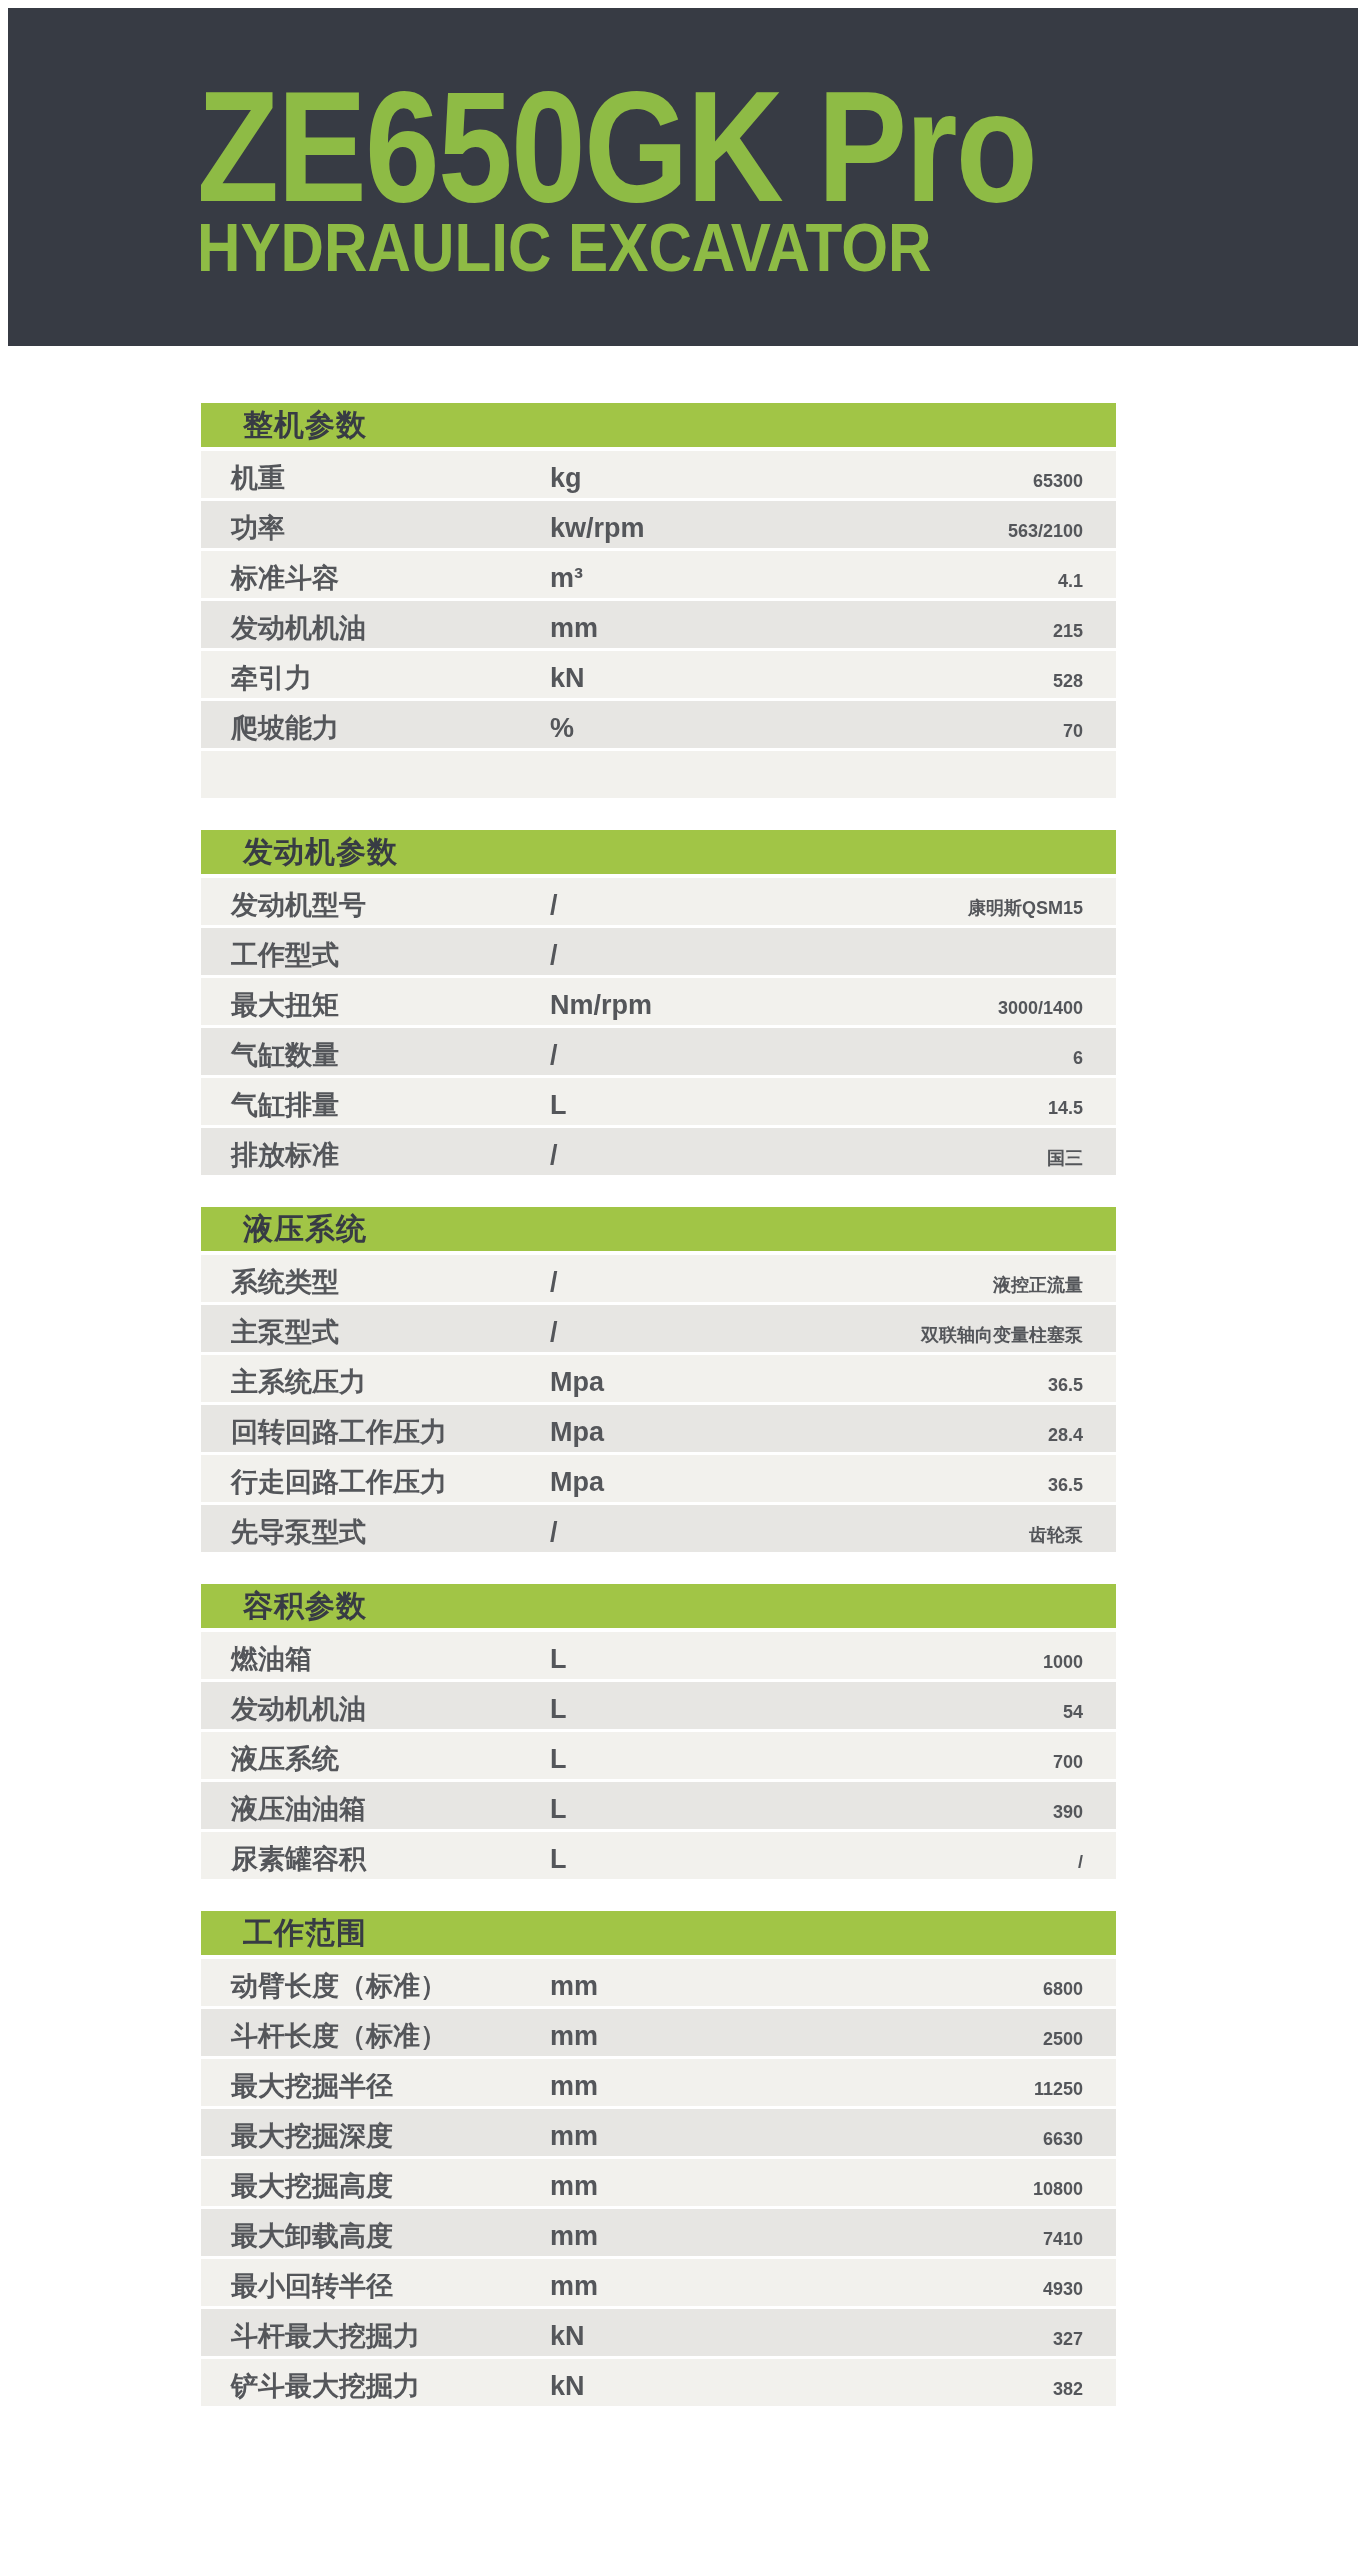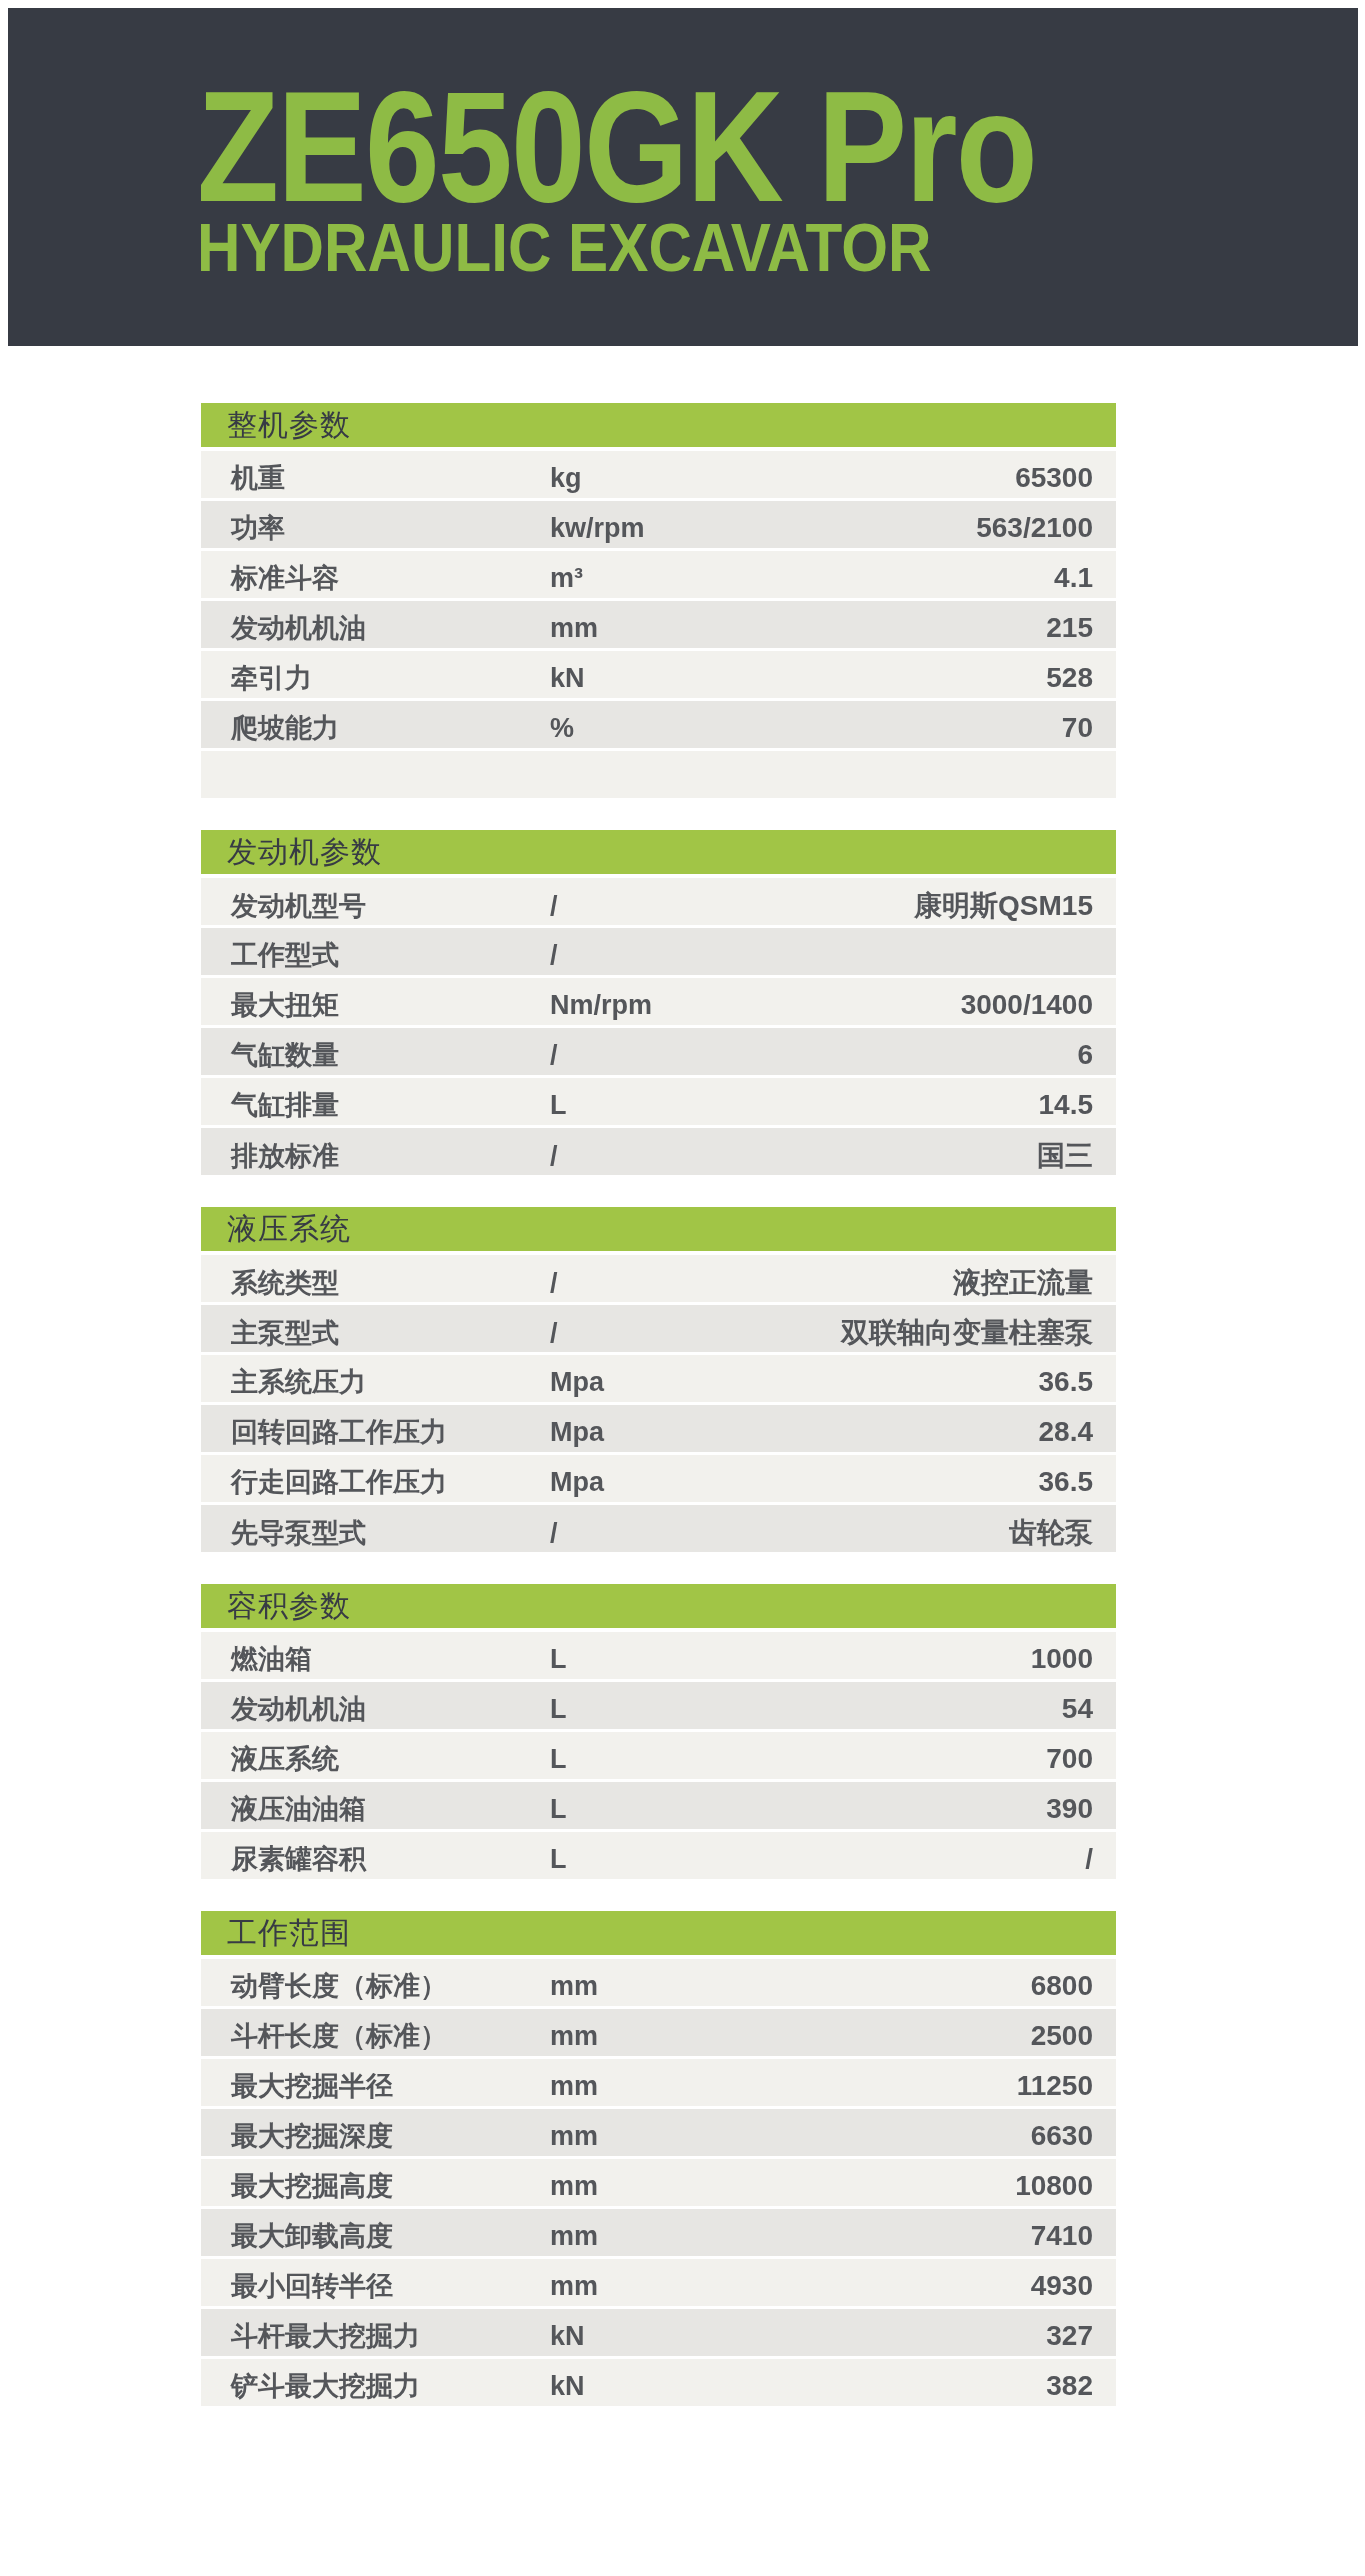--- a/index.html
+++ b/index.html
@@ -52,23 +52,23 @@
   .spec-section{margin:0 0 32px 0;}
   .section-bar{
     height:44px;
     background:var(--bar-green);
     margin-bottom:4px;
     display:flex;
     align-items:center;
   }
   .section-title{
     font-size:30px;
-    font-weight:normal;
+    font-weight:bold;
     color:var(--bar-text);
-    padding-left:26px;
+    padding-left:42px;
     letter-spacing:1px;
   }
   .rows{display:block;font-weight:bold;}
   .row{
     height:47px;
     margin-bottom:3px;
     display:flex;
     align-items:baseline;
     box-sizing:border-box;
     padding-top:9px;
@@ -82,22 +82,22 @@
     margin-left:30px;
     font-size:27px;
     white-space:nowrap;
   }
   .cell.unit{
     font-size:27px;
     white-space:nowrap;
   }
   .cell.value{
     margin-left:auto;
-    padding-right:23px;
-    font-size:28px;
+    padding-right:33px;
+    font-size:18px;
     white-space:nowrap;
     text-align:right;
   }
   .row.blank{padding-top:0;}
 </style>
 </head>
 <body>
 
 <div class="page">
 

